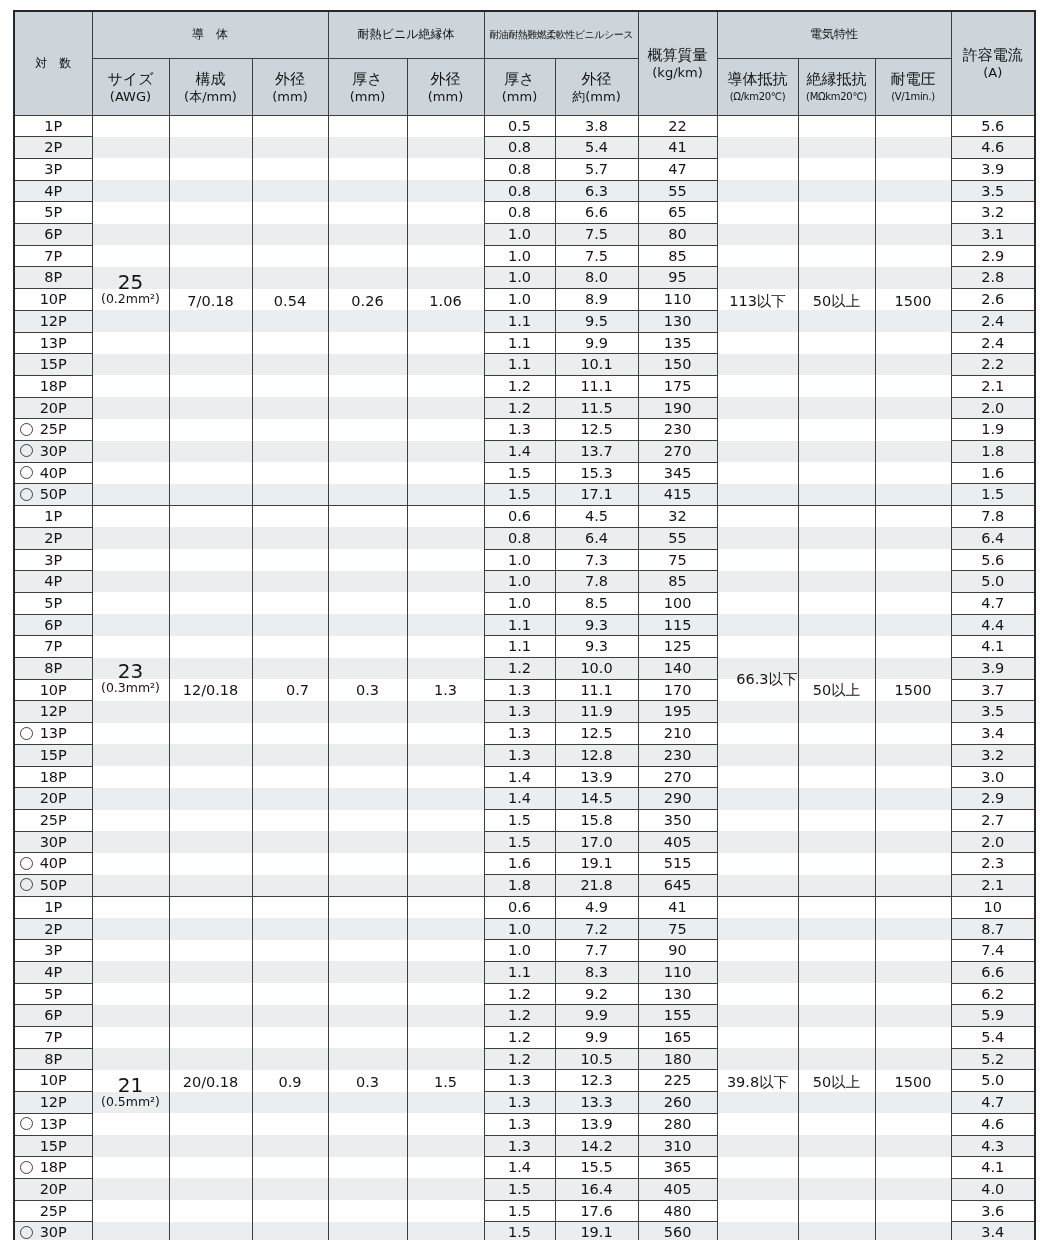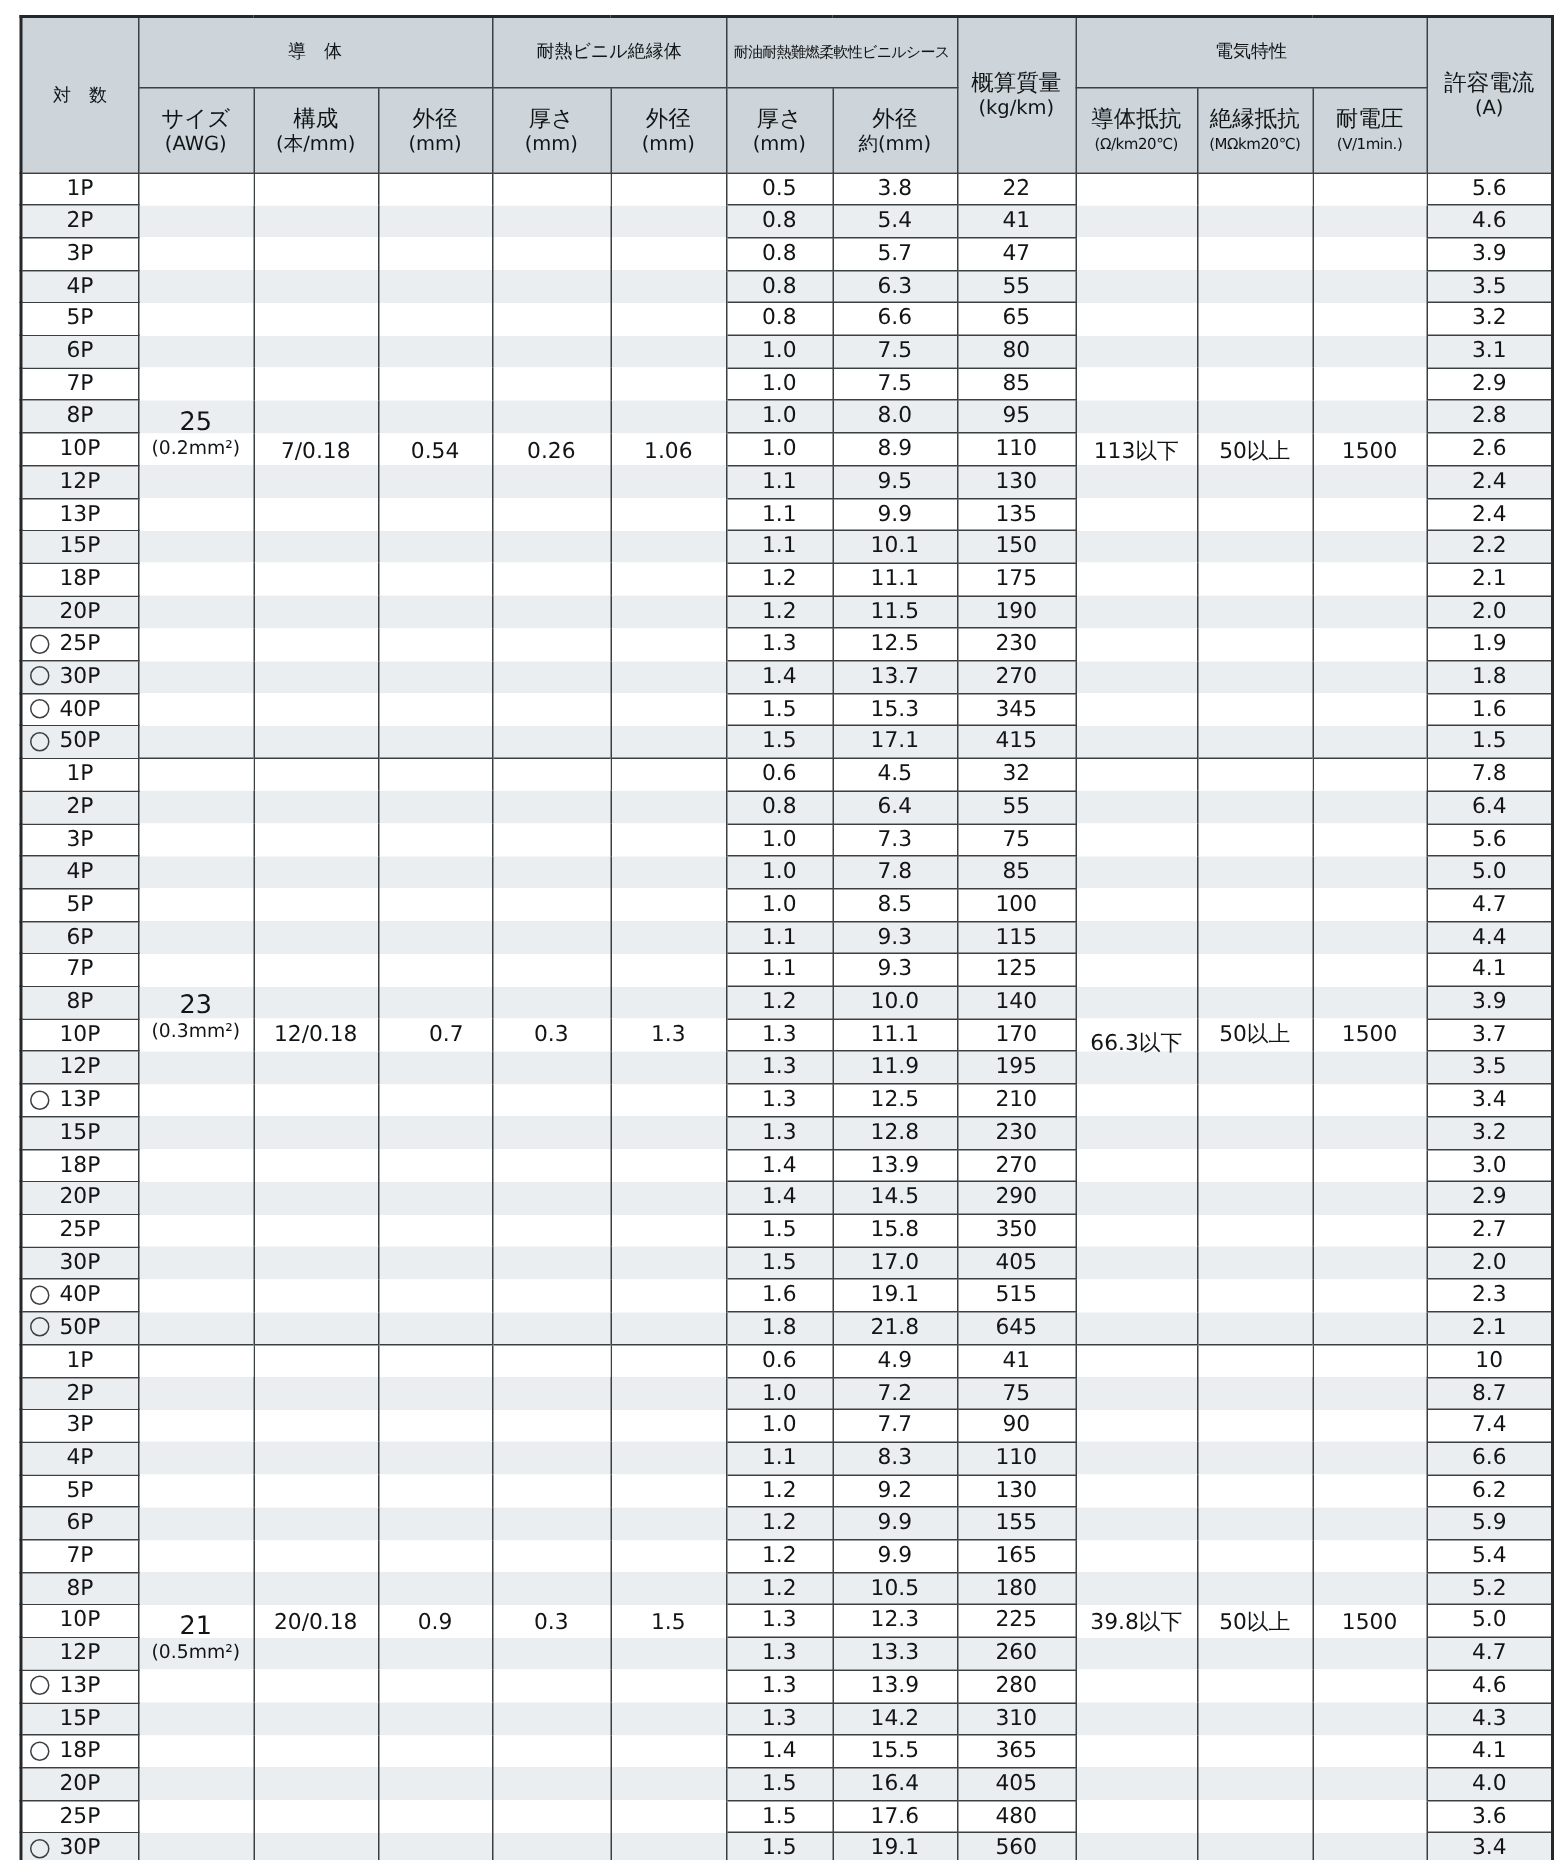--- a/index.html
+++ b/index.html
@@ -21,21 +21,21 @@
   th.res .l2{font-size:10px;letter-spacing:-0.3px;}
   tbody tr{height:20.7px;margin-left:13px;}
   tbody td{font-size:14.5px;line-height:20.7px;height:20.7px;overflow:visible;}
   tbody tr:nth-child(odd) td{background:#fff;}
   tbody tr:nth-child(even) td{background:var(--stripe);}
   td.m{border-top:none;border-bottom:none;}
   tbody tr:first-child td.m{border-top:1px solid var(--line);}
   td.anchor{position:relative;}
   .ov{position:absolute;left:0;right:0;text-align:center;z-index:2;}
   .ov.two{transform:translateY(-50%);}
-  .ov.two .sz1{font-size:17px;line-height:17px;}
+  .ov.two .sz1{font-size:20px;line-height:17px;}
   .ov.two .sz2{font-size:12.5px;line-height:16px;}
   td.pairs{position:relative;}
   .circ{position:absolute;left:5px;top:50%;width:11px;height:11px;margin-top:-7px;
         border:1.5px solid #3c4044;border-radius:50%;background:transparent;display:inline-block;}
 </style>
 </head>
 <body>
 
 <div class="wrap">
 <table>
@@ -422,21 +422,21 @@
           <td class="m anchor">
             <div class="ov one" style="top: 173px; height: 22px; line-height: 22px;">0.3</div>
           </td>
           <td class="m anchor">
             <div class="ov one" style="top: 173px; height: 22px; line-height: 22px;">1.3</div>
           </td>
           <td>0.6</td>
           <td>4.5</td>
           <td>32</td>
           <td class="m anchor">
-            <div class="ov one" style="top: 179px; height: 22px; line-height: 22px;">66.3以下</div>
+            <div class="ov one" style="top: 162px; height: 22px; line-height: 22px; text-align: right;">66.3以下</div>
           </td>
           <td class="m anchor">
             <div class="ov one" style="top: 173px; height: 22px; line-height: 22px;">50以上</div>
           </td>
           <td class="m anchor">
             <div class="ov one" style="top: 173px; height: 22px; line-height: 22px;">1500</div>
           </td>
           <td>7.8</td>
         </tr>
         <tr>

